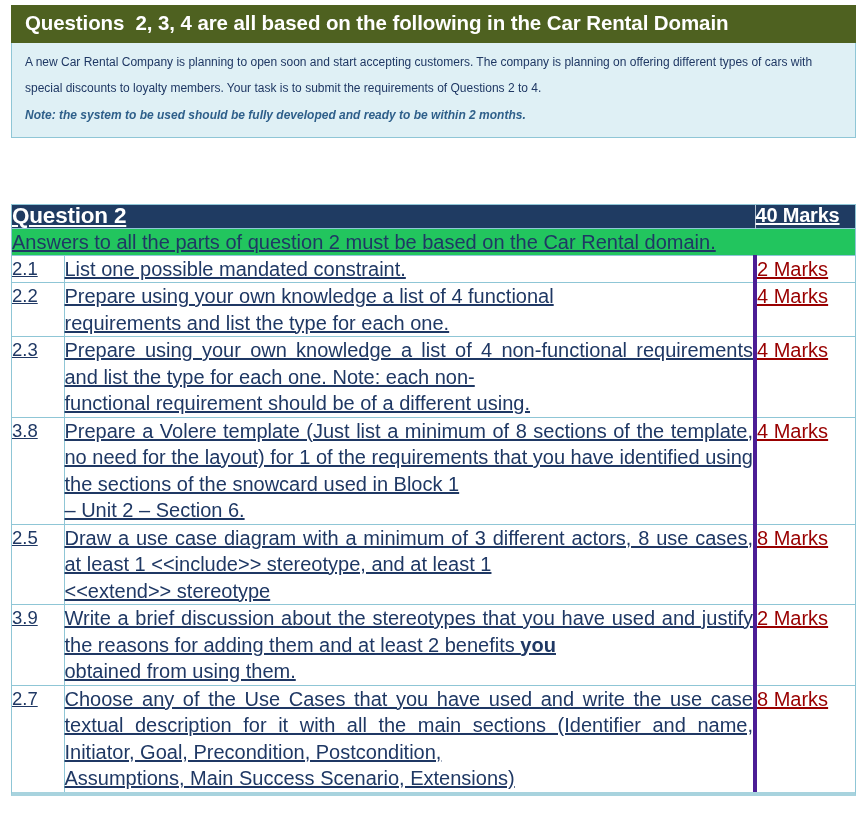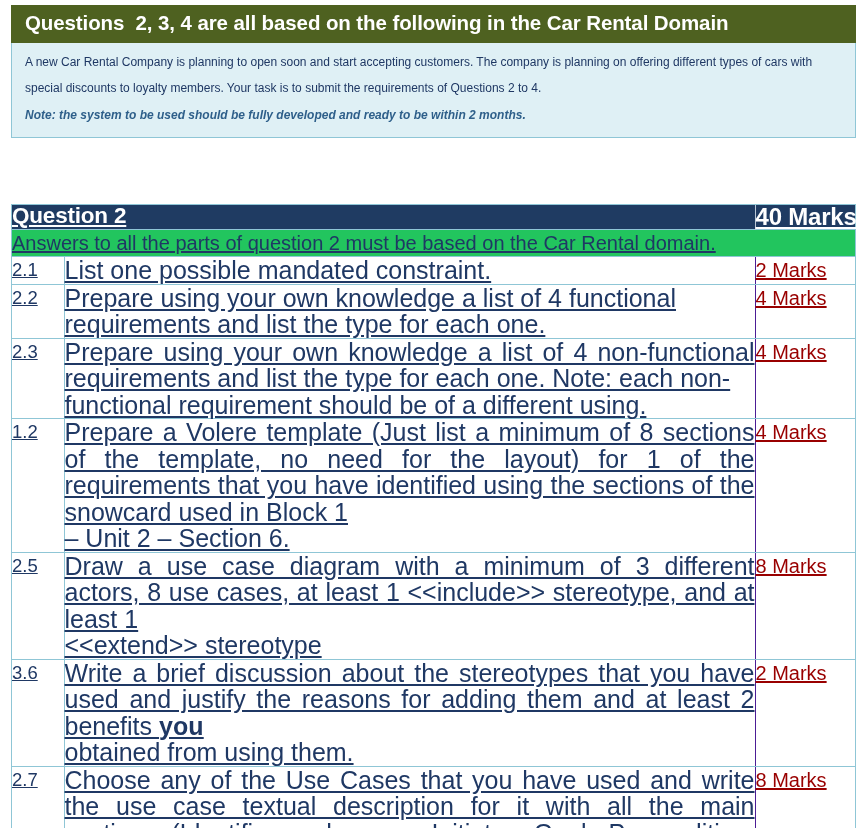--- a/index.html
+++ b/index.html
@@ -86,21 +86,21 @@
     color: #ffffff;
     font-size: 22.5px;
     font-weight: bold;
     line-height: 1.0;
     padding: 8px 0 10px 12px;
     letter-spacing: -0.2px;
   }
   .qhead-marks {
     background: #1f3b62;
     color: #ffffff;
-    font-size: 24px;
+    font-size: 20px;
     font-weight: bold;
     line-height: 1.0;
     padding: 8px 0 10px 9px;
     border-left: 1px solid #b9c7d6;
     letter-spacing: -0.2px;
     white-space: nowrap;
   }
 
   .qsub-cell {
     background: #22c55e;
@@ -117,27 +117,27 @@
     color: #1f3864;
     font-size: 18.5px;
     line-height: 26.5px;
     padding: 3px 0 4px 10px;
     border-right: 1px solid #8fc6d6;
     border-bottom: 1px solid #8fc6d6;
     white-space: nowrap;
   }
   .text-cell {
     color: #1f3864;
-    font-size: 25px;
+    font-size: 20px;
     line-height: 26.5px;
     text-align: justify;
     text-justify: inter-word;
     padding: 3px 8px 5px 10px;
     border-bottom: 1px solid #8fc6d6;
-    border-right: 1px solid #4c1d95;
+    border-right: 4px solid #4c1d95;
   }
   .text-cell .last-line {
     text-align: left;
   }
   .marks-cell {
     width: 100px;
     color: #990000;
     font-size: 20px;
     line-height: 26.5px;
     padding: 3px 0 4px 9px;
@@ -205,39 +205,39 @@
         <tr class="q-row">
           <td class="num-cell">2.3</td>
           <td class="text-cell">
             <div>Prepare using your own knowledge a list of 4 non-functional requirements and list the type for each one. Note: each non-</div>
             <div class="last-line">functional requirement should be of a different using.</div>
           </td>
           <td class="marks-cell">4 Marks</td>
         </tr>
 
         <tr class="q-row">
-          <td class="num-cell">1.2</td>
+          <td class="num-cell">3.8</td>
           <td class="text-cell">
             <div>Prepare a Volere template (Just list a minimum of 8 sections of the template, no need for the layout) for 1 of the requirements that you have identified using the sections of the snowcard used in Block 1</div>
             <div class="last-line">– Unit 2 – Section 6.</div>
           </td>
           <td class="marks-cell">4 Marks</td>
         </tr>
 
         <tr class="q-row">
           <td class="num-cell">2.5</td>
           <td class="text-cell">
             <div>Draw a use case diagram with a minimum of 3 different actors, 8 use cases, at least 1 &lt;&lt;include&gt;&gt; stereotype, and at least 1</div>
             <div class="last-line">&lt;&lt;extend&gt;&gt; stereotype</div>
           </td>
           <td class="marks-cell">8 Marks</td>
         </tr>
 
         <tr class="q-row">
-          <td class="num-cell">3.6</td>
+          <td class="num-cell">3.9</td>
           <td class="text-cell">
             <div><span>Write a brief discussion about the stereotypes that you have used and justify the reasons for adding them and at least 2 benefits </span><span class="emph-you">you</span></div>
             <div class="last-line">obtained from using them.</div>
           </td>
           <td class="marks-cell">2 Marks</td>
         </tr>
 
         <tr class="q-row">
           <td class="num-cell">2.7</td>
           <td class="text-cell">

